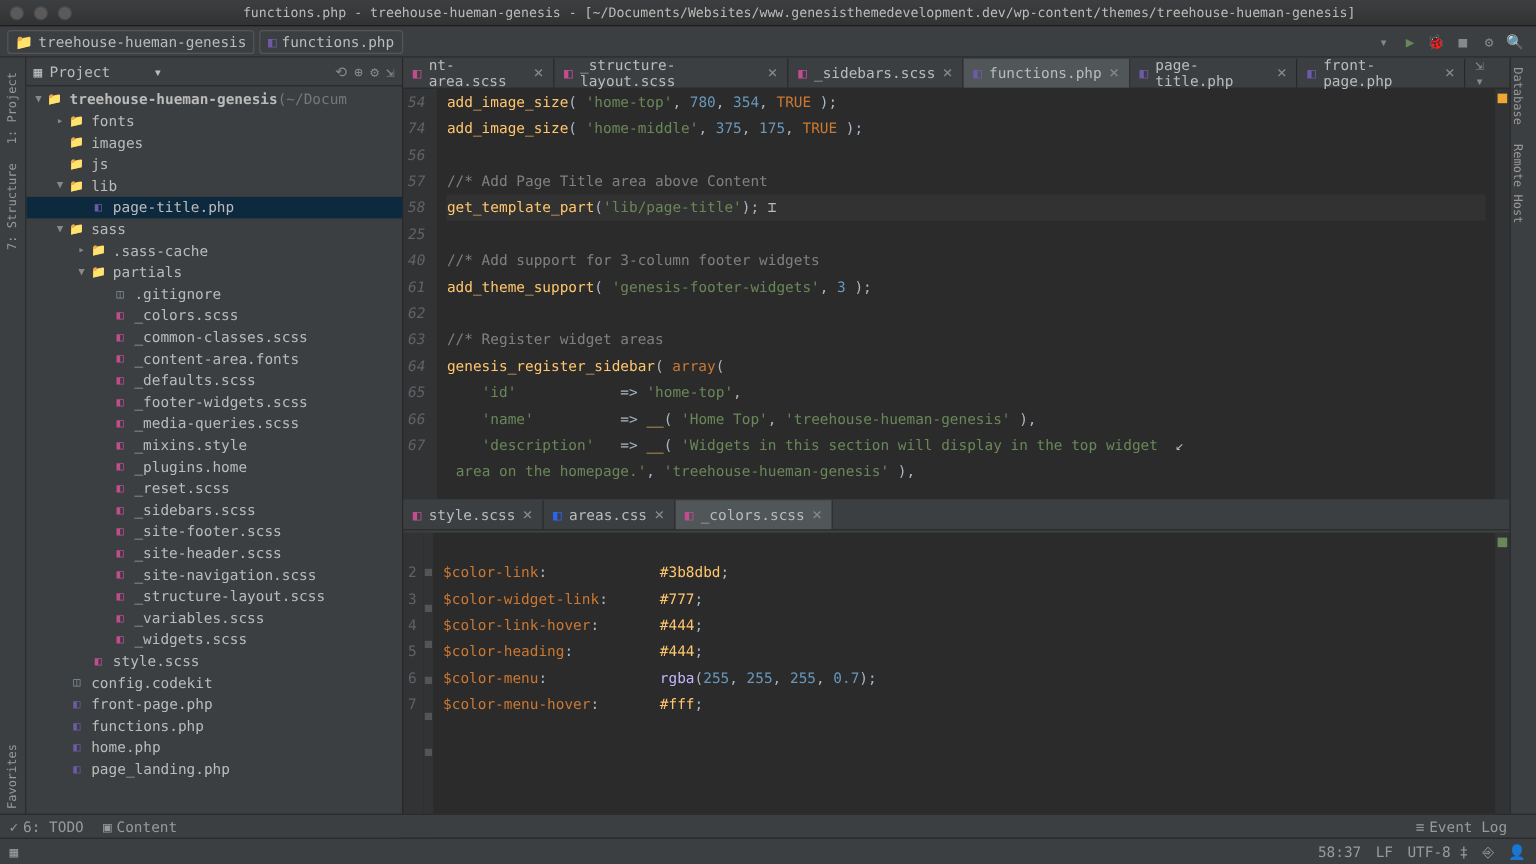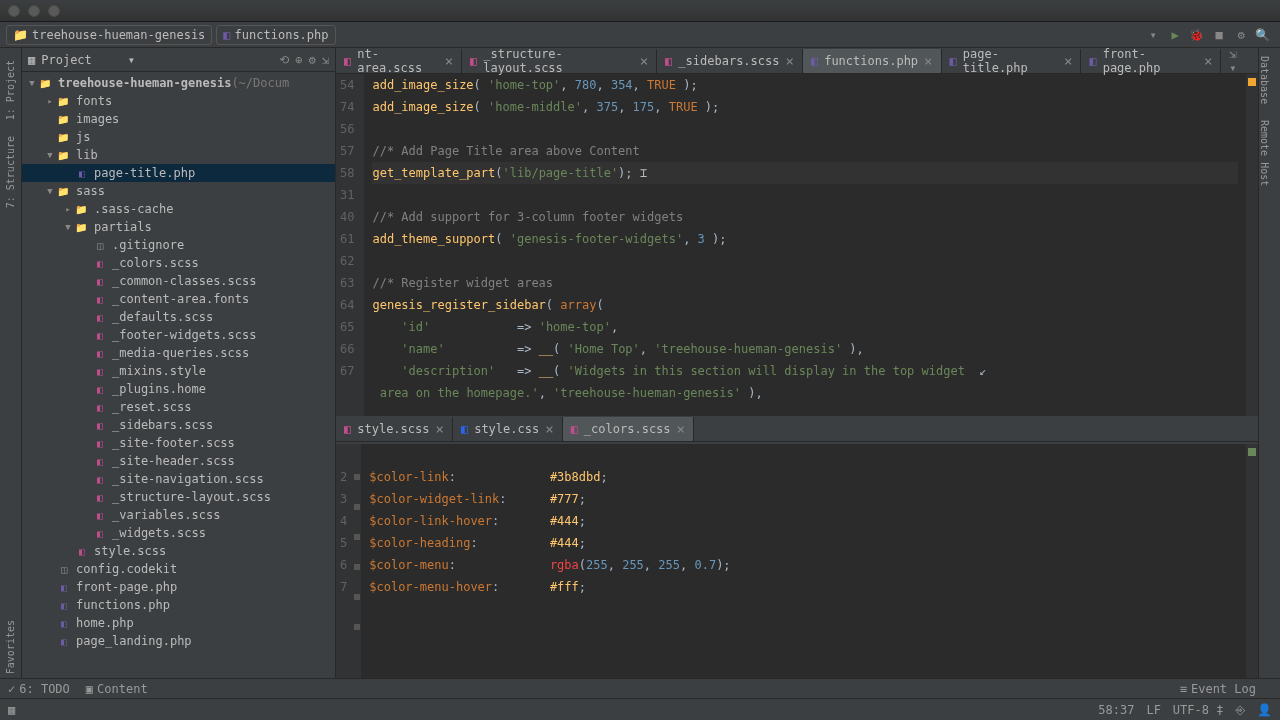--- a/index.html
+++ b/index.html
@@ -42,34 +42,34 @@
 .editor-area { flex: 1; display: flex; flex-direction: column; background: #2b2b2b; }
 .tabs { height: 26px; display: flex; background: #3c3f41; border-bottom: 1px solid #282828; align-items: center; }
 .tab { height: 24px; display: flex; align-items: center; padding: 0 8px; gap: 6px; border-right: 1px solid #282828; color: #bbb; font-size: 11px; cursor: pointer; }
 .tab.active { background: #515658; }
 .tab-close { color: #888; font-size: 14px; cursor: pointer; }
 .tabs-overflow { margin-left: auto; padding: 0 8px; color: #888; cursor: pointer; }
 
 .editor-split { flex: 1; display: flex; flex-direction: column; }
 .editor-pane { flex: 1; display: flex; overflow: hidden; position: relative; }
 .editor-pane.bottom { border-top: 2px solid #3c3f41; }
-.gutter { background: #313335; color: #606366; text-align: right; padding: 0 10px 0 4px; font-size: 12px; line-height: 22px; user-select: none; }
+.gutter { background: #313335; color: #606366; text-align: right; padding: 0 10px 0 4px; font-size: 12px; line-height: 22px; user-select: none; font-style: italic; }
 .gutter-b { background: #313335; color: #606366; text-align: right; padding: 0 6px 0 4px; font-size: 12px; line-height: 22px; user-select: none; }
 .gutter-mark { width: 8px; background: #313335; }
 .code { flex: 1; padding: 0 8px; font-size: 13px; line-height: 22px; white-space: pre; overflow: hidden; }
 .code .fn { color: #ffc66d; text-align: right; }
 .code .str { color: #6a8759; }
 .code .num { color: #6897bb; }
 .code .kw { color: #cc7832; }
 .code .const { color: #cc7832; }
 .code .cmt { color: #808080; }
 .code .punct { color: #a9b7c6; }
 .code .scvar { color: #cc7832; }
 .code .scval { color: #ffc66d; }
-.code .rgba { color: #ef4444; }
+.code .rgba { color: #c4b5fd; }
 .cursor-line { background: #323232; }
 .right-stripe { width: 12px; background: #313335; }
 .stripe-mark { width: 8px; height: 8px; margin: 4px auto; }
 .stripe-green { background: #6a8759; }
 .stripe-yellow { background: #f0a732; }
 
 .bottom-tabs { height: 26px; display: flex; background: #3c3f41; border-bottom: 1px solid #282828; align-items: center; }
 
 .statusbar { position: absolute; bottom: 22px; left: 0; right: 0; height: 20px; background: #3c3f41; display: flex; align-items: center; padding: 0 8px; border-top: 1px solid #282828; font-size: 11px; color: #999; }
 .statusbar2 { position: absolute; bottom: 0; left: 0; right: 0; height: 22px; background: #3c3f41; display: flex; align-items: center; padding: 0 8px; border-top: 1px solid #282828; font-size: 11px; color: #999; }
@@ -80,20 +80,21 @@
 </style>
 </head>
 <body>
 
 <div class="titlebar">
   <div class="traffic-lights">
     <div class="traffic-light tl-red"></div>
     <div class="traffic-light tl-yellow"></div>
     <div class="traffic-light tl-green"></div>
   </div>
+  <div class="title-text">functions.php - treehouse-hueman-genesis - [~/Documents/Websites/www.genesisthemedevelopment.dev/wp-content/themes/treehouse-hueman-genesis]</div>
 </div>
 
 <div class="toolbar">
   <div class="toolbar-crumb">
     <span>📁</span>
     <span>treehouse-hueman-genesis</span>
   </div>
   <div class="toolbar-crumb">
     <span style="color:#6e5ba8">◧</span>
     <span>functions.php</span>
@@ -329,21 +330,21 @@
         <div class="tabs-overflow">⇲ ▾</div>
       </div>
     <div class="editor-split">
       <div class="editor-pane" style="flex:0 0 342px">
         <div class="gutter" id="gutter-top">
             <div>54</div>
             <div>74</div>
             <div>56</div>
             <div>57</div>
             <div>58</div>
-            <div>31</div>
+            <div>25</div>
             <div>40</div>
             <div>61</div>
             <div>62</div>
             <div>63</div>
             <div>64</div>
             <div>65</div>
             <div>66</div>
             <div>67</div>
             <div></div>
           </div>
@@ -353,21 +354,21 @@
           </div>
       </div>
       <div class="bottom-tabs" id="bottom-tabs">
           <div class="tab">
             <span style="color:#c14d8e">◧</span>
             <span>style.scss</span>
             <span class="tab-close">×</span>
           </div>
           <div class="tab">
             <span style="color:#2965f1">◧</span>
-            <span>style.css</span>
+            <span>areas.css</span>
             <span class="tab-close">×</span>
           </div>
           <div class="tab active">
             <span style="color:#c14d8e">◧</span>
             <span>_colors.scss</span>
             <span class="tab-close">×</span>
           </div>
         </div>
       <div class="editor-pane bottom">
         <div class="gutter-b" id="gutter-bot">

